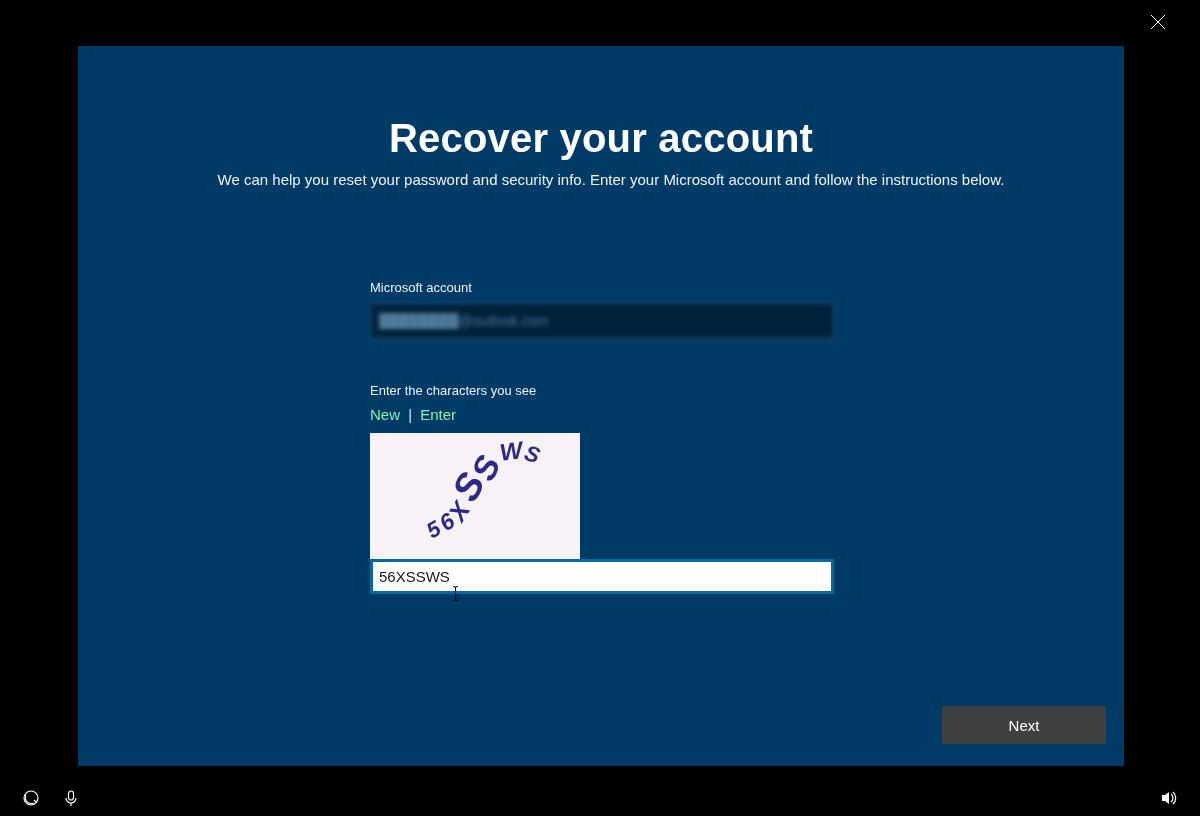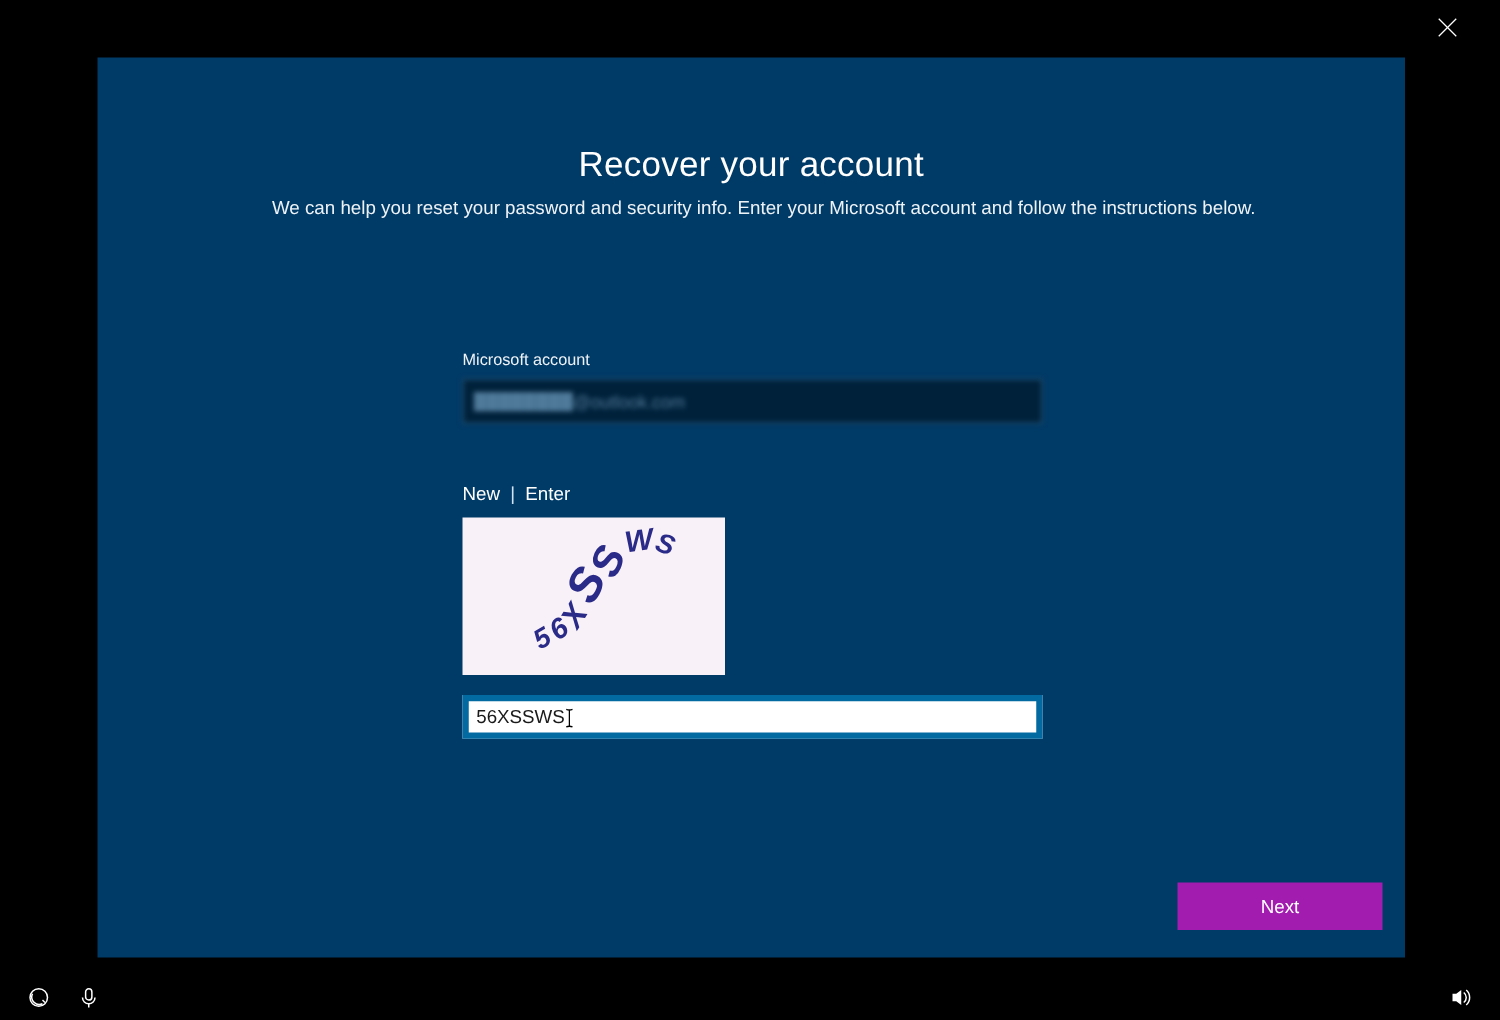--- a/index.html
+++ b/index.html
@@ -35,22 +35,22 @@
       position: absolute;
       top: 46px;
       left: 78px;
       width: 1046px;
       height: 720px;
       background: #003a66;
       padding-top: 70px;
     }
     .heading {
       text-align: center;
-      font-size: 28px;
-      font-weight: 400;
+      font-size: 40px;
+      font-weight: 700;
       letter-spacing: 0.2px;
       color: #fff;
     }
     .subheading {
       text-align: center;
       font-size: 15px;
       font-weight: 400;
       color: #eef3f8;
       margin-top: 10px;
       padding-left: 20px;
@@ -75,51 +75,50 @@
       padding: 6px 8px;
       font-size: 14px;
       filter: blur(2px);
     }
     .section-gap { height: 44px; }
     .captcha-links {
       margin-top: 4px;
       font-size: 15px;
     }
     .link {
-      color: #ffffff;
+      color: #86efac;
       cursor: pointer;
     }
     .sep { color: #cfe4f4; margin: 0 4px; }
     .captcha-image {
       margin-top: 10px;
       width: 210px;
       height: 126px;
       background: #f8f1f7;
       position: relative;
       overflow: hidden;
     }
     .captcha-input {
-      margin-top: 16px;
       width: 464px;
       height: 35px;
       background: #fff;
-      border: 5px solid #0369a1;
+      border: 3px solid #0369a1;
       color: #1a1a1a;
       font-size: 15px;
       padding: 4px 6px;
       outline: none;
       caret-color: #000;
     }
     .next-button {
       position: absolute;
       right: 18px;
       bottom: 22px;
       width: 164px;
       height: 38px;
-      background: #a21caf;
+      background: #404040;
       color: #fff;
       border: none;
       font-size: 15px;
       text-align: center;
       cursor: pointer;
     }
     .taskbar {
       position: absolute;
       bottom: 0;
       left: 0;
@@ -168,20 +167,21 @@
   <div class="panel">
     <h1 class="heading">Recover your account</h1>
     <div class="subheading">We can help you reset your password and security info. Enter your Microsoft account and follow the instructions below.</div>
 
     <div class="form">
       <div class="label">Microsoft account</div>
       <input type="text" class="email-input" value="████████@outlook.com" style="">
 
       <div class="section-gap"></div>
 
+      <div class="label">Enter the characters you see</div>
       <div class="captcha-links">
         <span class="link">New</span>
         <span class="sep">|</span>
         <span class="link">Enter</span>
       </div>
 
       <div class="captcha-image">
         <svg viewBox="0 0 210 126" width="210" height="126">
           <g fill="#2a2a88" font-family="Georgia, 'Times New Roman', serif" font-style="italic" font-weight="700">
             <text x="62" y="106" font-size="22" transform="rotate(-30 62 106)">5</text>

